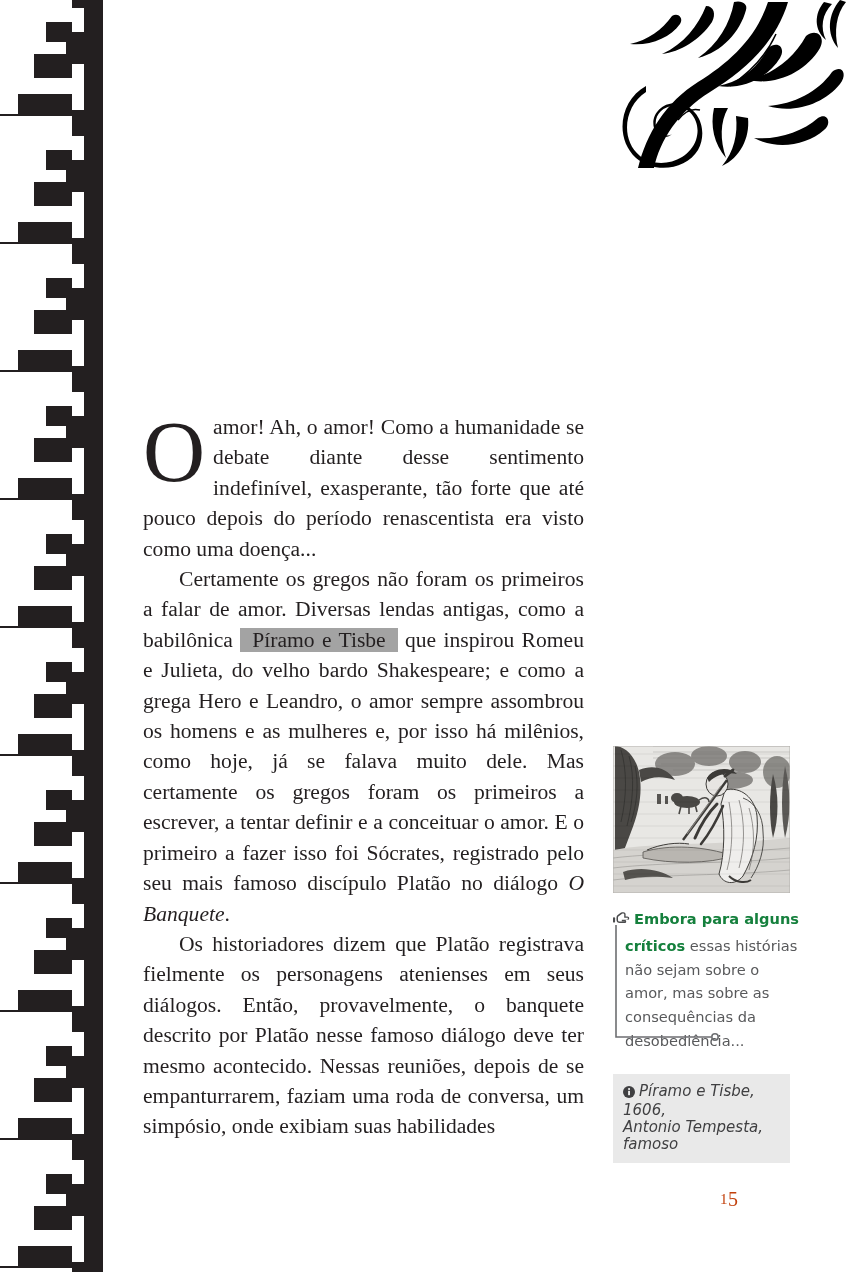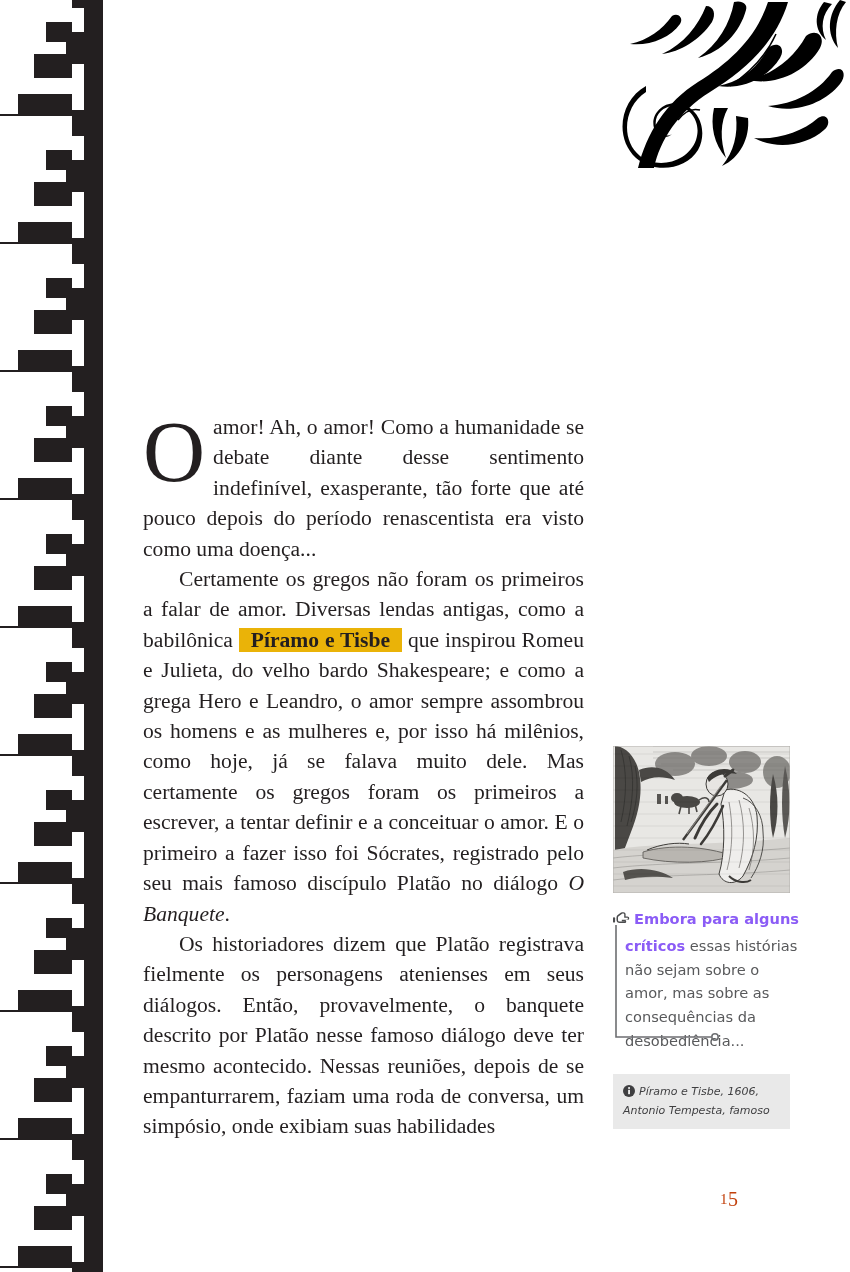--- a/index.html
+++ b/index.html
@@ -69,22 +69,22 @@
     float: left;
     font-size: 86px;
     line-height: 0.72;
     padding: 6px 8px 0 0;
     margin-top: 4px;
     font-family: "Liberation Serif", serif;
     font-weight: 400;
     color: #231f20;
   }
   .kw {
-    font-weight: bold;
-    background: #eab308;
+    font-weight: normal;
+    background: #a3a3a3;
     padding: 0 12px;
   }
   .ital { font-style: italic; }
 
   
   #sidebar {
     position: absolute;
     left: 613px;
     top: 746px;
     width: 177px;
@@ -113,41 +113,41 @@
     padding-left: 12px;
   }
   #callout .hand-icon {
     display: inline-block;
     vertical-align: -3px;
     margin-right: 4px;
     margin-left: -12px;
   }
   #callout .strong {
     font-weight: bold;
-    color: #8b5cf6;
+    color: #15803d;
   }
   #callout-bracket {
     position: absolute;
     left: 2px;
     top: 18px;
     width: 105px;
     height: 120px;
     pointer-events: none;
   }
 
   
   #caption-box {
     position: absolute;
     left: 613px;
     top: 1074px;
     width: 157px;
     background: #e9e9e9;
     padding: 9px 10px 10px 10px;
     font-family: "DejaVu Sans", sans-serif;
-    font-size: 11px;
+    font-size: 15px;
     line-height: 17px;
     font-style: italic;
     color: #3f3f41;
   }
   #caption-box .info-icon {
     display: inline-block;
     vertical-align: -2px;
     margin-right: 4px;
   }
 

